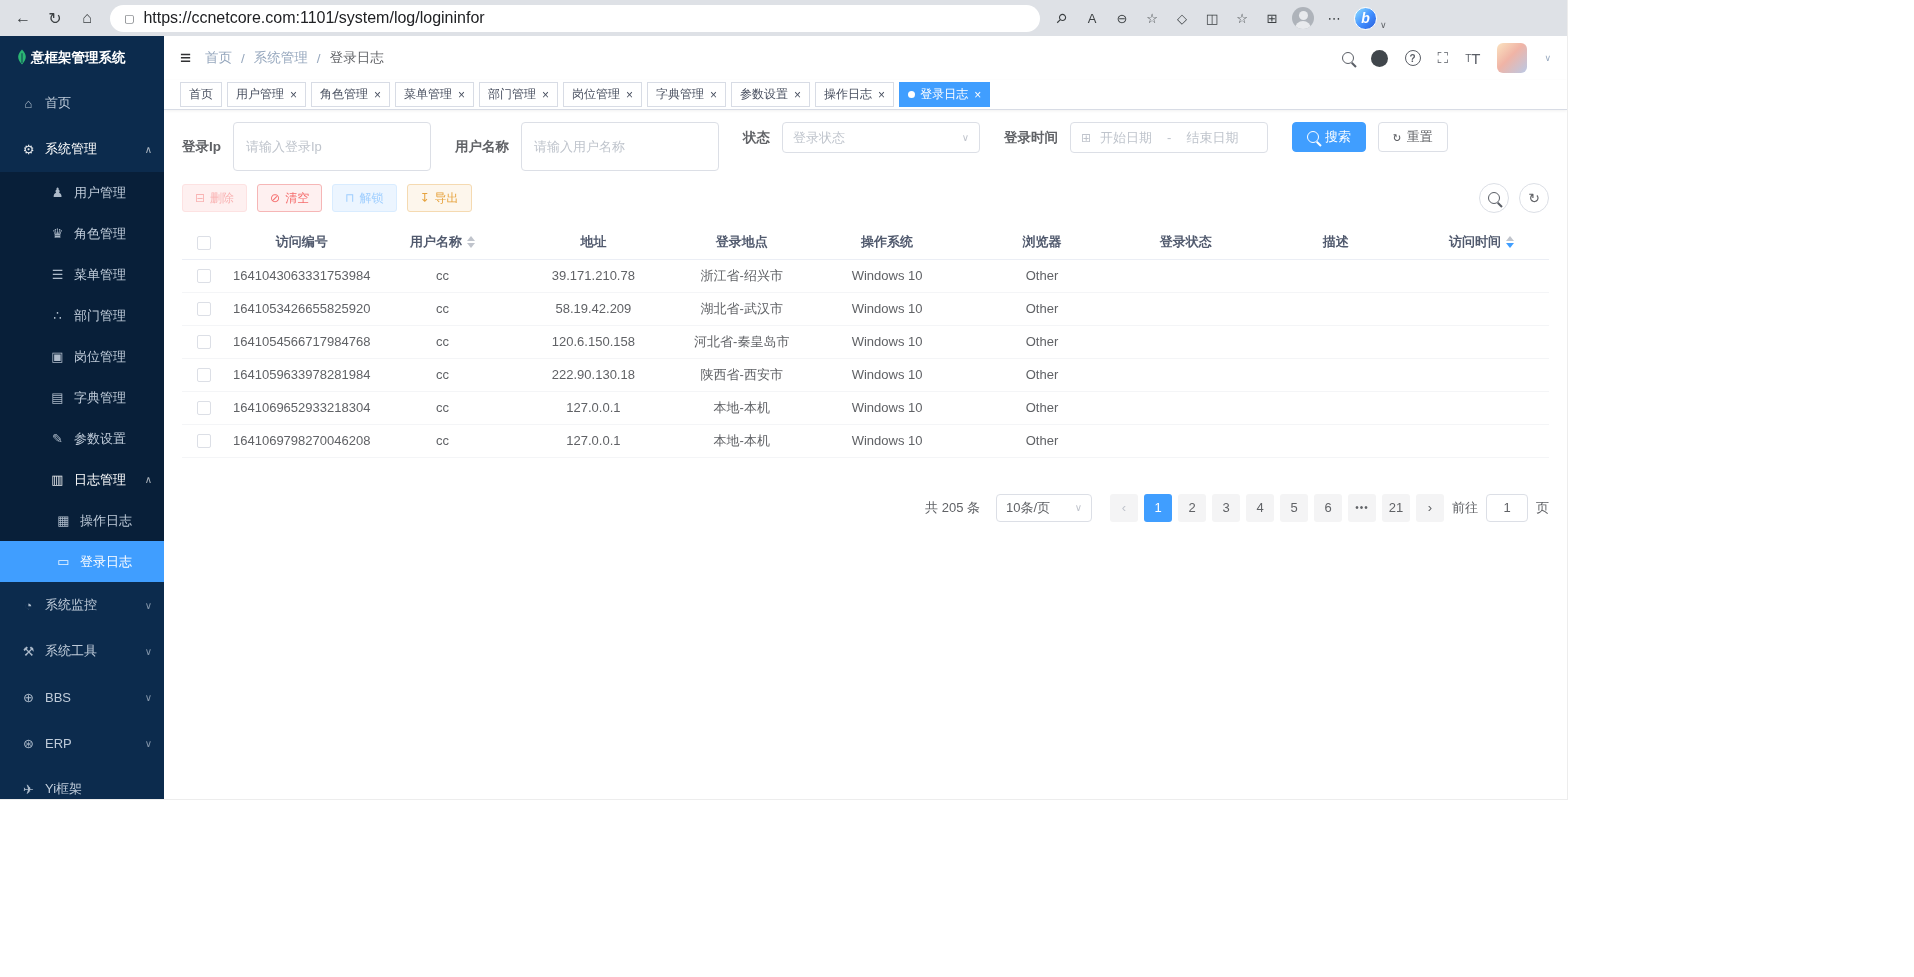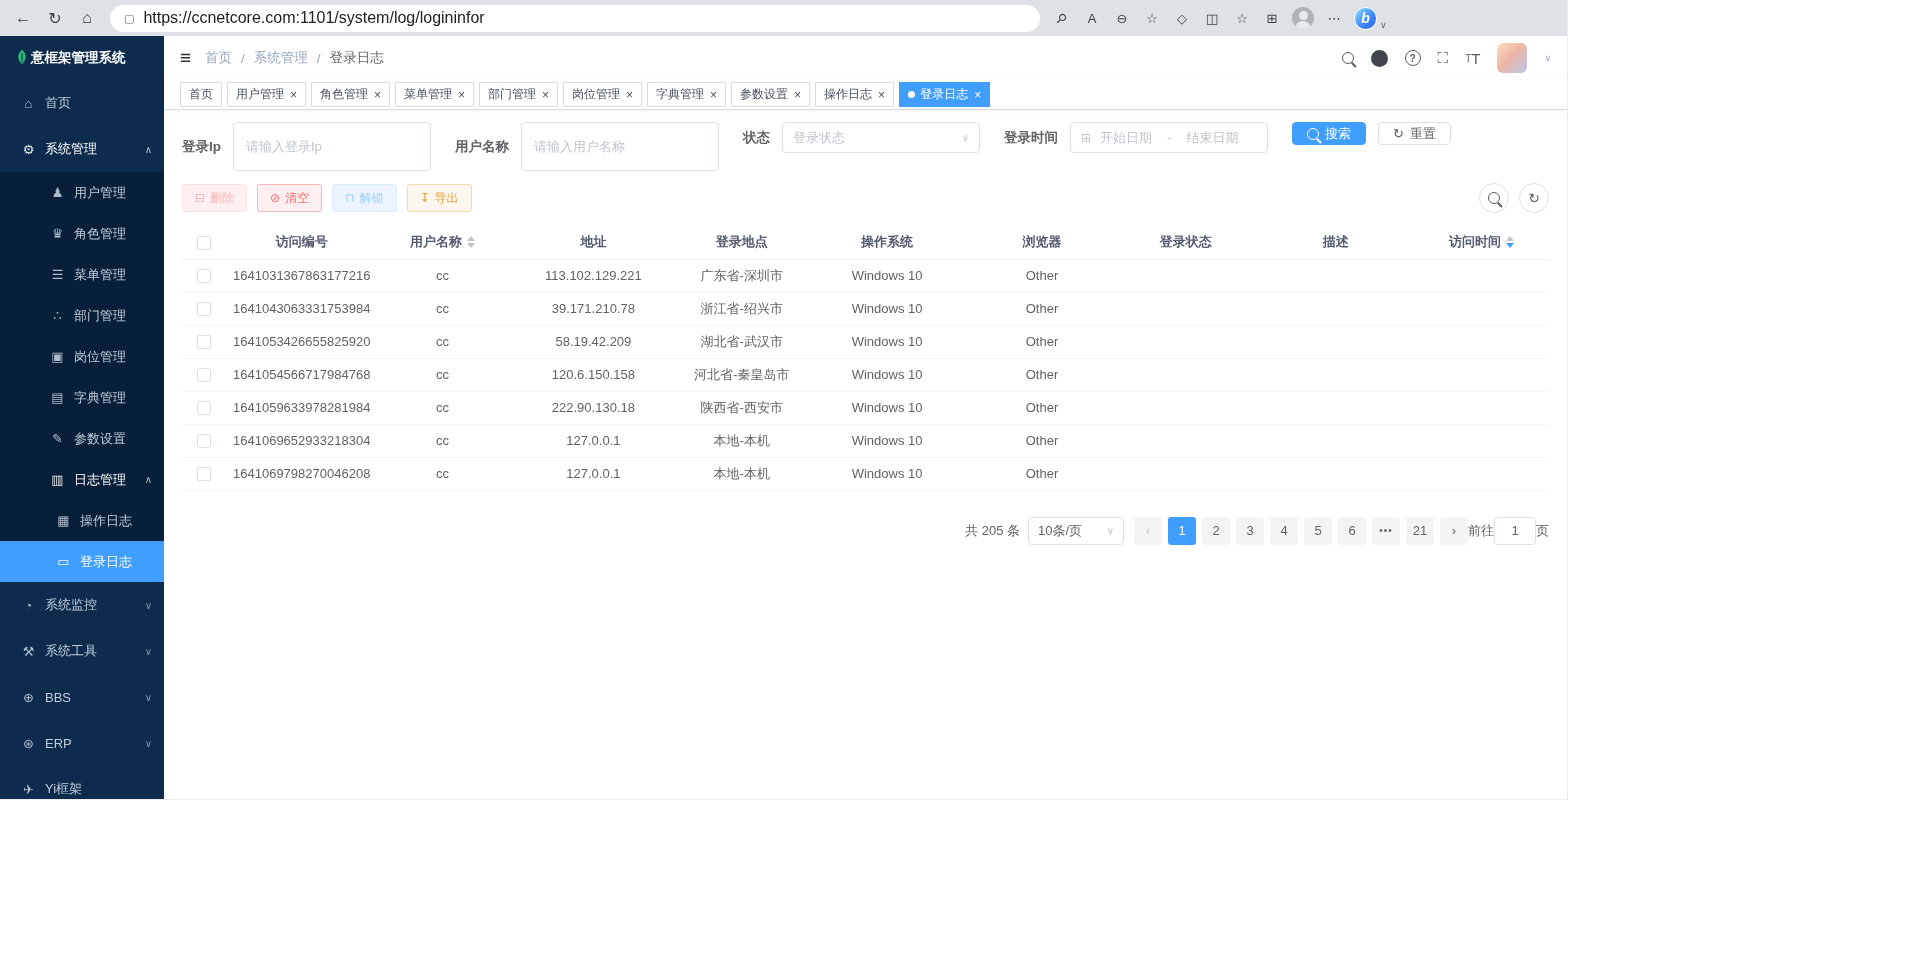--- a/index.html
+++ b/index.html
@@ -80,22 +80,22 @@
   .f-input { width:198px; height:49px; border:1px solid #dcdfe6; border-radius:4px; padding:0 12px; font-size:13px;
              color:#4d7c0f; outline:none; font-family:inherit; }
   .f-input::placeholder { color:#bfc4cc; }
   .f-select, .f-date { width:198px; height:31px; border:1px solid #dcdfe6; border-radius:4px; display:flex;
                        align-items:center; padding:0 10px; color:#bfc4cc; cursor:pointer; background:#fff; }
   .f-select { justify-content:space-between; }
   .f-date { gap:9px; }
   .f-date .dash { margin:0 6px; color:#bfc4cc; }
   .sel-caret { font-size:10px; color:#c0c4cc; }
   .cal { color:#c0c4cc; font-size:12px; }
-  .btn { height:23px; padding:0 14px; border-radius:4px; border:1px solid #dcdfe6; font-size:13px; display:inline-flex;
-         align-items:center; gap:6px; cursor:pointer; background:#fff; color:#606266; font-family:Liberation Sans, sans-serif; }
+  .btn { height:30px; padding:0 14px; border-radius:4px; border:1px solid #dcdfe6; font-size:13px; display:inline-flex;
+         align-items:center; gap:6px; cursor:pointer; background:#fff; color:#606266; font-family:Liberation Mono, monospace; }
   .btn-primary { background:#409eff; border-color:#409eff; color:#fff; margin-right:12px; }
 
   .toolbar { display:flex; align-items:center; gap:10px; margin-bottom:12px; }
   .sbtn { height:28px; padding:0 12px; border-radius:3px; border:1px solid; font-size:12px; display:inline-flex;
           align-items:center; gap:5px; cursor:pointer; font-family:inherit; }
   .sbtn.dd   { background:#fef0f0; border-color:#fde2e2; color:#f9b3b3; cursor:not-allowed; }
   .sbtn.danger { background:#fef0f0; border-color:#f6b6b6; color:#f56c6c; }
   .sbtn.pd   { background:#ecf5ff; border-color:#d9ecff; color:#a0cfff; cursor:not-allowed; }
   .sbtn.warn { background:#fdf6ec; border-color:#f5dab1; color:#e6a23c; }
   .toolbar-right { margin-left:auto; display:flex; gap:10px; }
@@ -111,21 +111,21 @@
   .th-wrap { display:inline-flex; align-items:center; }
   .cb { width:14px; height:14px; border:1px solid #dcdfe6; border-radius:2px; display:inline-block; background:#fff;
         vertical-align:middle; cursor:pointer; }
   .caret { display:inline-flex; flex-direction:column; gap:2px; margin-left:5px; }
   .caret i { display:block; width:0; height:0; border-left:4px solid transparent; border-right:4px solid transparent; }
   .caret .up { border-bottom:5px solid #c0c4cc; }
   .caret .down { border-top:5px solid #c0c4cc; }
   .caret .down.on { border-top-color:#409eff; }
 
   
-  .pagination { display:flex; align-items:center; justify-content:flex-end; margin-top:26px;
+  .pagination { display:flex; align-items:center; justify-content:flex-end; gap:8px; margin-top:36px;
                 font-size:13px; color:#606266; }
   .pg-total { margin-right:8px; }
   .pg-select { width:96px; height:28px; border:1px solid #dcdfe6; border-radius:4px; display:flex; align-items:center;
                justify-content:space-between; padding:0 9px; cursor:pointer; background:#fff; margin-right:10px; }
   .pg-pages { display:flex; align-items:center; gap:6px; }
   .pg-btn { min-width:28px; height:28px; background:#f4f4f5; border:none; border-radius:3px; font-size:13px;
             color:#606266; cursor:pointer; font-family:inherit; padding:0 4px; }
   .pg-btn.on { background:#409eff; color:#fff; }
   .pg-btn.prev { color:#c0c4cc; cursor:not-allowed; }
   .pg-btn.more { letter-spacing:1px; color:#606266; font-size:10px; }
@@ -443,32 +443,20 @@
                     <span class="caret">
                       <i class="up"></i>
                       <i class="down on"></i>
                     </span>
                   </span></th>
               </tr>
             </thead>
           <tbody id="tbody">
               <tr>
                 <td><span class="cb"></span></td>
-                <td>1641031367863177216</td>
-                <td>cc</td>
-                <td>113.102.129.221</td>
-                <td>广东省-深圳市</td>
-                <td>Windows 10</td>
-                <td>Other</td>
-                <td></td>
-                <td></td>
-                <td></td>
-              </tr>
-              <tr>
-                <td><span class="cb"></span></td>
                 <td>1641043063331753984</td>
                 <td>cc</td>
                 <td>39.171.210.78</td>
                 <td>浙江省-绍兴市</td>
                 <td>Windows 10</td>
                 <td>Other</td>
                 <td></td>
                 <td></td>
                 <td></td>
               </tr>

